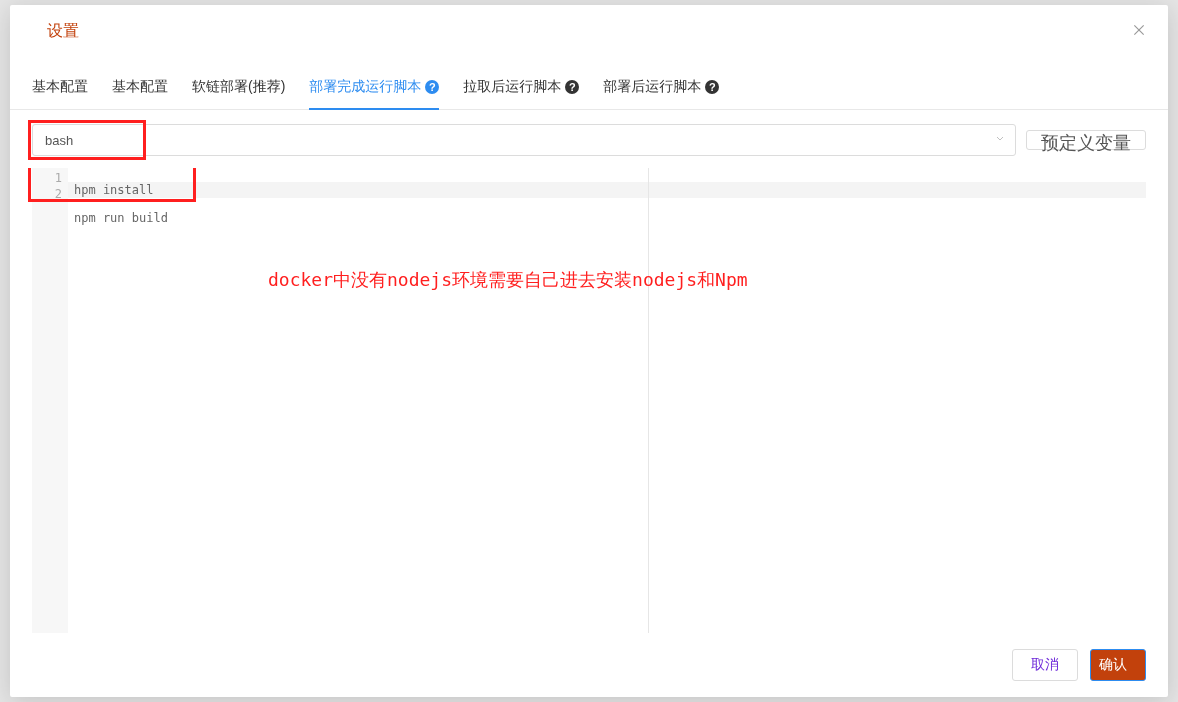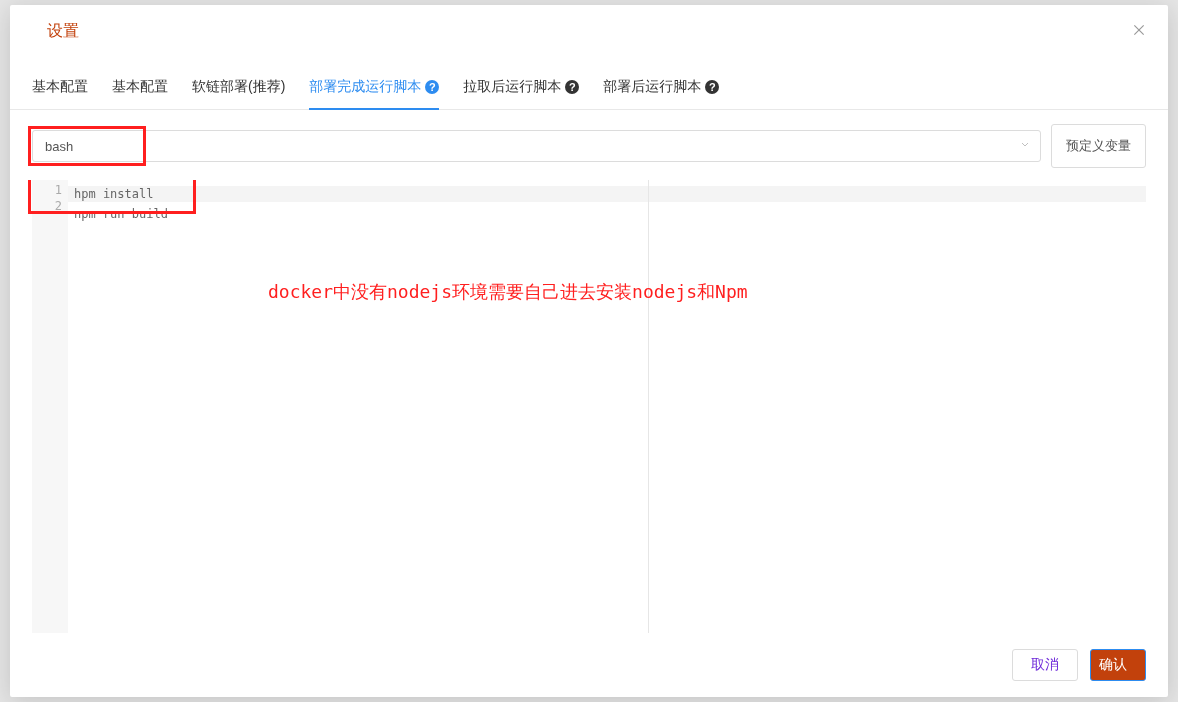--- a/index.html
+++ b/index.html
@@ -134,27 +134,27 @@
       right: 10px;
       top: 50%;
       transform: translateY(-50%);
       color: #c0c0c0;
     }
     .select .chevron svg {
       width: 12px;
       height: 12px;
     }
     .predef-btn {
-      height: 44px;
+      height: 20px;
       padding: 0 14px;
       border: 1px solid #dcdcdc;
       border-radius: 3px;
       background: #fff;
       cursor: pointer;
-      font-size: 13px;
+      font-size: 18px;
       color: #555;
     }
     .editor-wrapper {
       flex: 1;
       padding: 0 22px;
       position: relative;
       overflow: hidden;
     }
     .editor {
       display: flex;
@@ -177,21 +177,21 @@
       background: #fff;
       font-family: Consolas, Monaco, monospace;
       font-size: 12px;
       color: #666;
       line-height: 16px;
       padding: 2px 6px 0 6px;
       position: relative;
     }
     .code-line1 {
       background: #f4f4f4;
-      margin: 4px -6px;
+      margin: 12px -6px;
       padding: 0 6px;
     }
     .code-highlight-box {
       position: absolute;
       top: -6px;
       left: -4px;
       width: 168px;
       height: 40px;
       border: 3px solid #ff1f1f;
       pointer-events: none;

